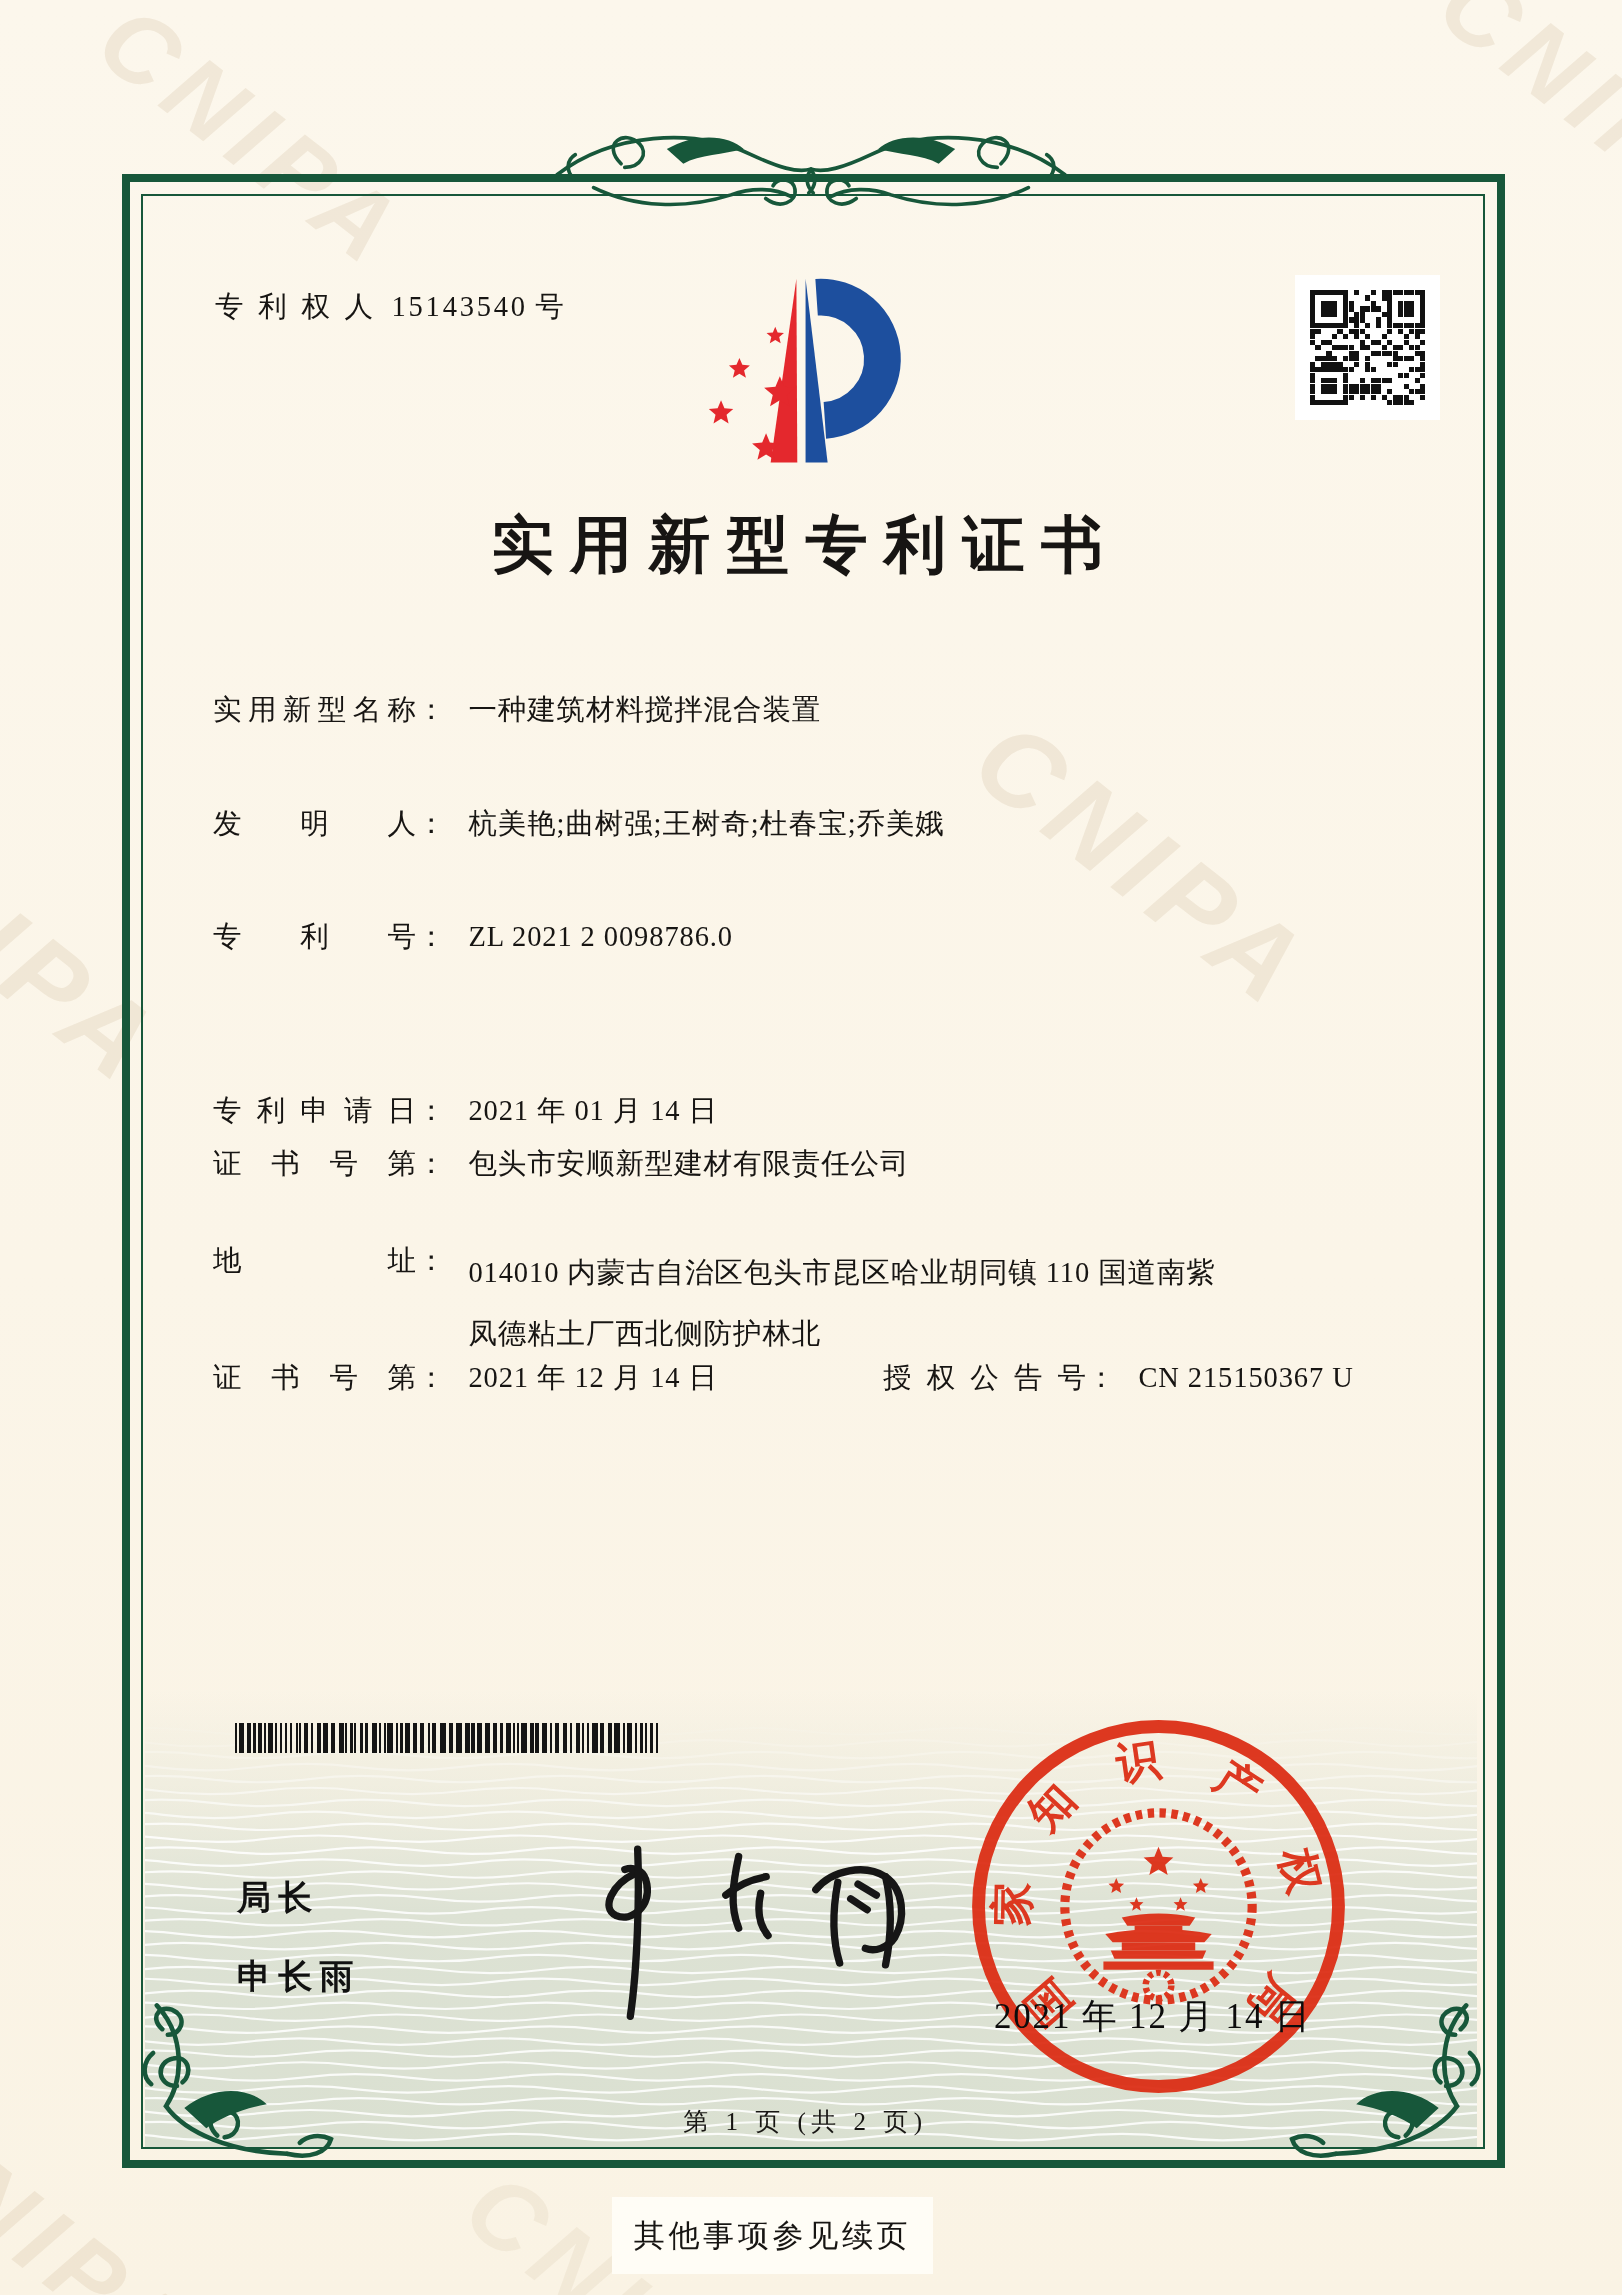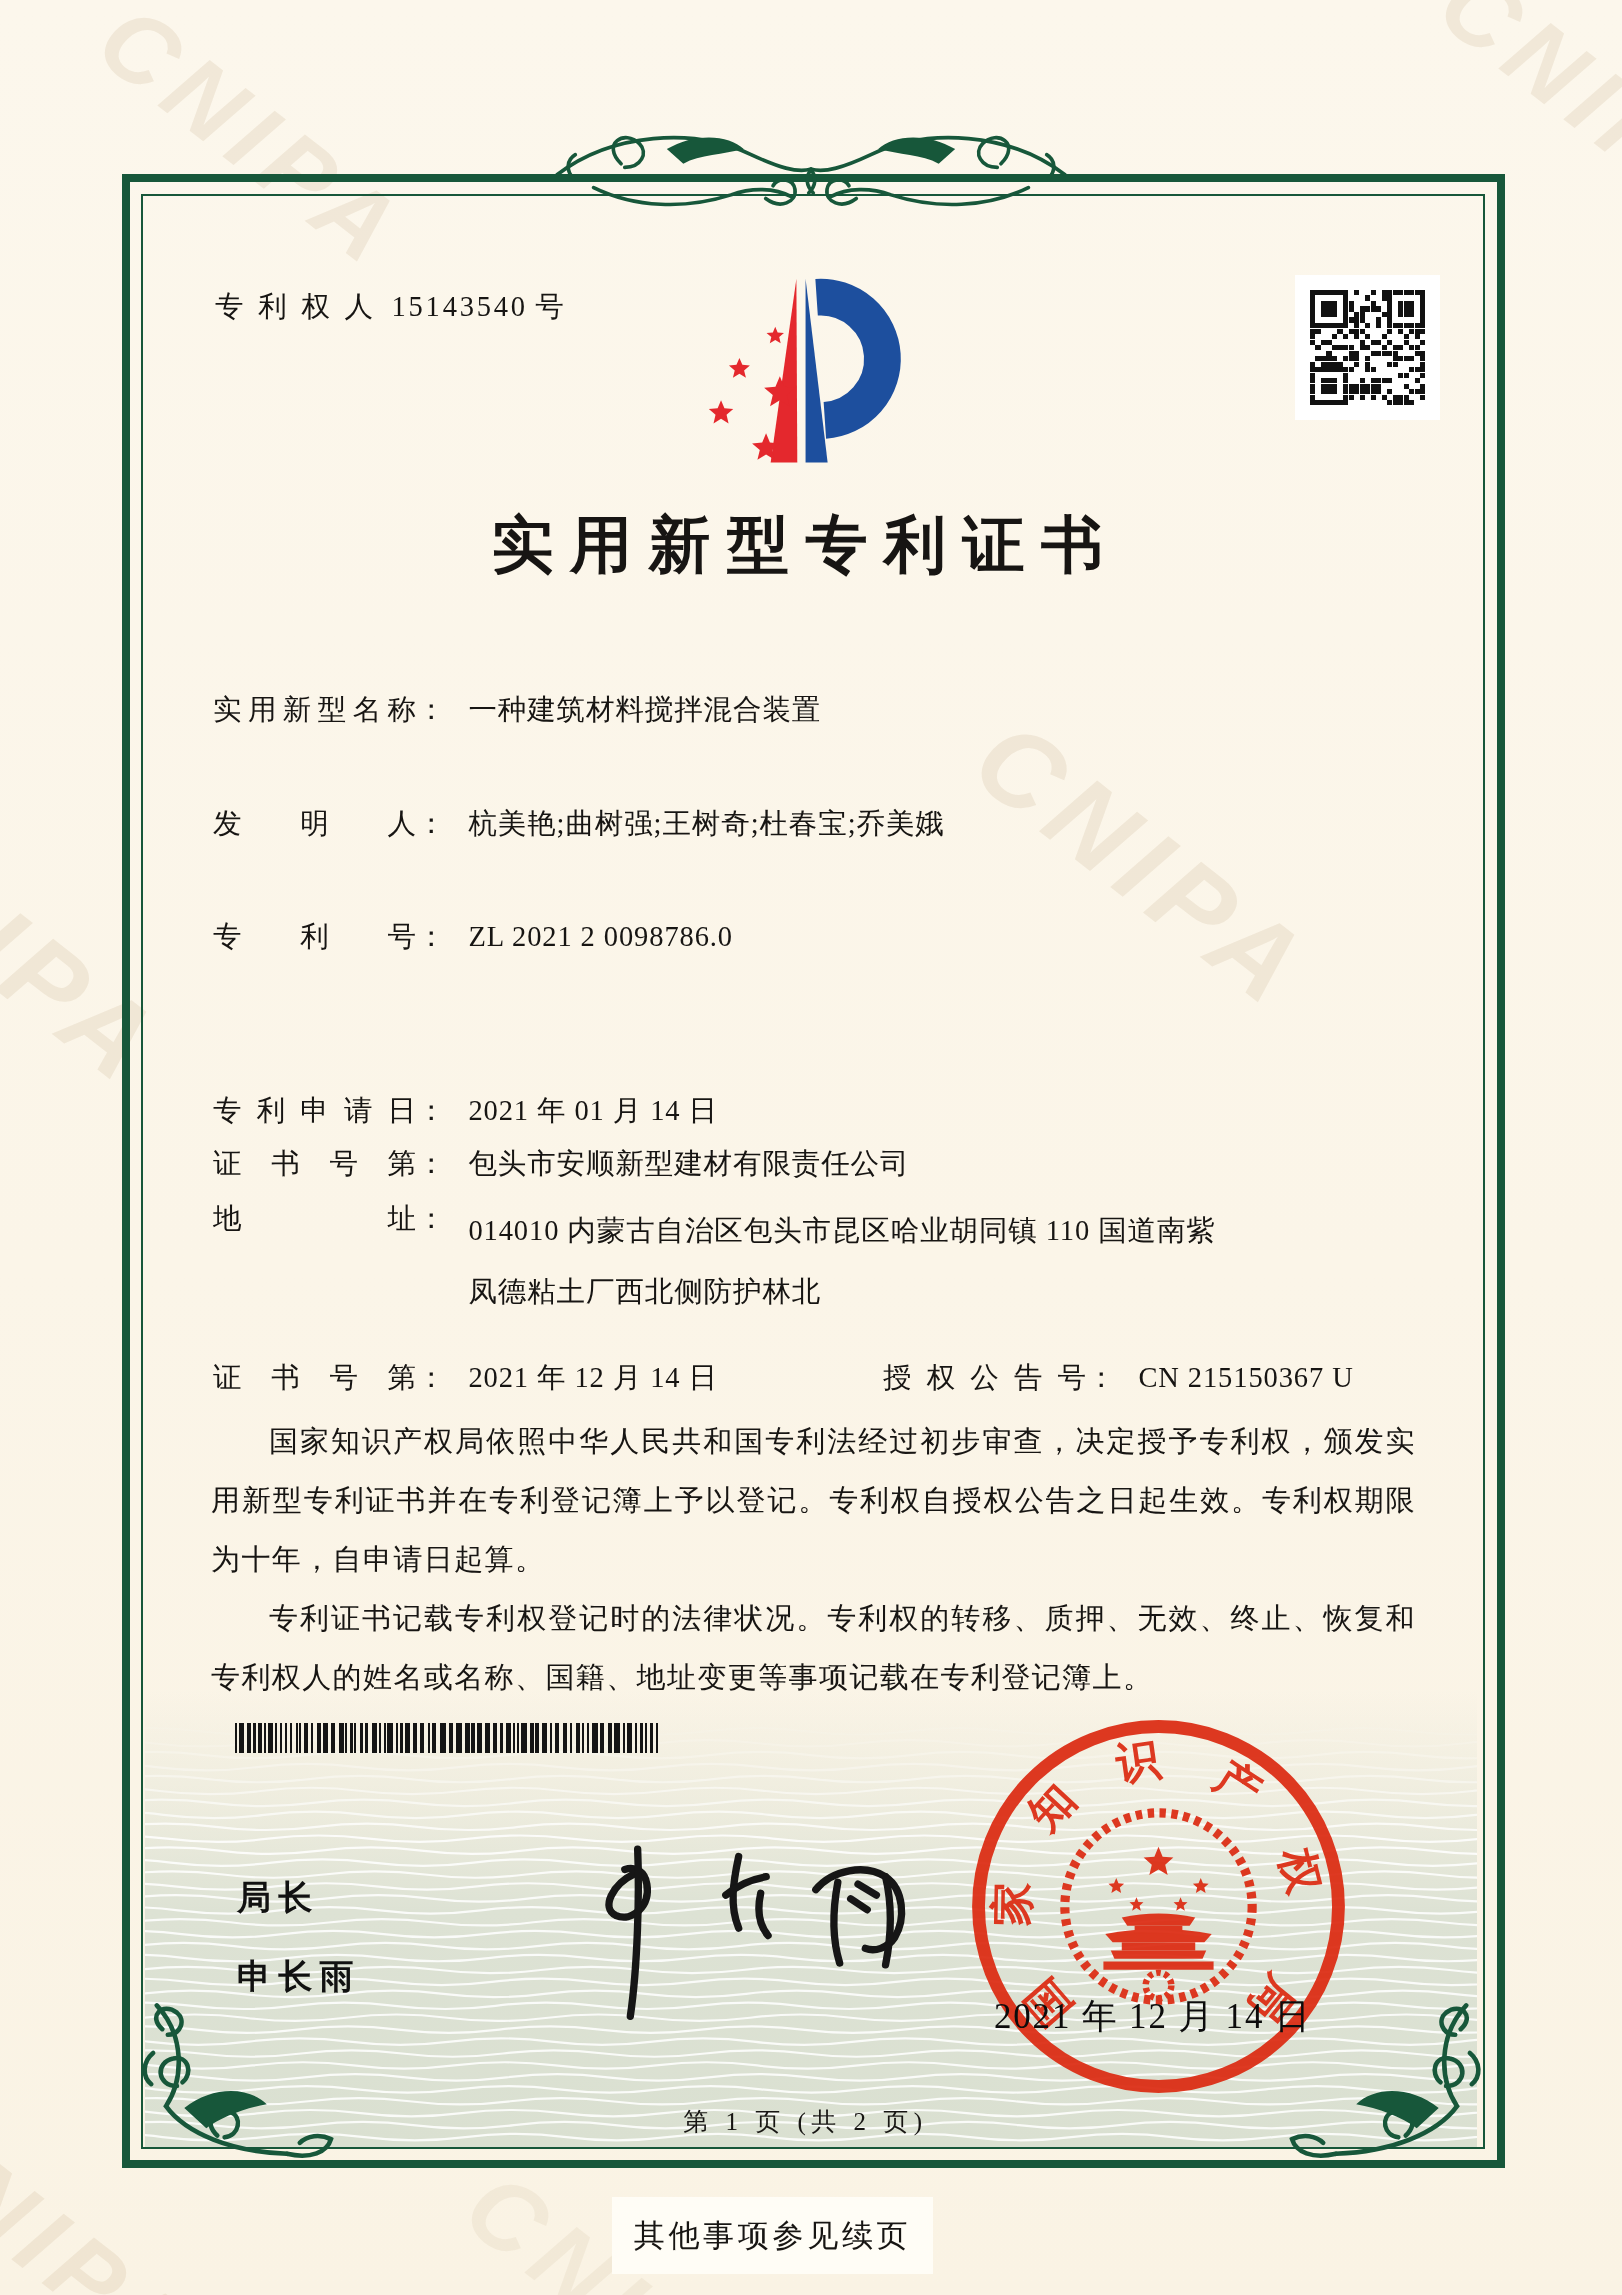--- a/index.html
+++ b/index.html
@@ -432,34 +432,30 @@
   </div>
   <div class="frow" style="top:918px;">
     <span class="flabel">专利号</span><span class="colon">：</span><span>ZL 2021 2 0098786.0</span>
   </div>
   <div class="frow" style="top:1092px;">
     <span class="flabel">专利申请日</span><span class="colon">：</span><span>2021 年 01 月 14 日</span>
   </div>
   <div class="frow" style="top:1145px;">
     <span class="flabel">证书号第</span><span class="colon">：</span><span>包头市安顺新型建材有限责任公司</span>
   </div>
-  <div class="frow" style="top:1200px;">
+  <div class="frow" style="top:1242px;">
     <span class="flabel">地址</span><span class="colon">：</span><span class="addrval"><span>014010 内蒙古自治区包头市昆区哈业胡同镇 110 国道南紫</span><br><span>凤德粘土厂西北侧防护林北</span></span>
   </div>
   <div class="frow" style="top:1359px;">
     <span class="flabel">证书号第</span><span class="colon">：</span><span>2021 年 12 月 14 日</span>
   </div>
   <div class="frow" style="top:1359px;left:883px;">
     <span class="flabel">授权公告号</span><span class="colon">：</span><span>CN 215150367 U</span>
   </div>
 
-  <div class="bodytext">
-    <p>国家知识产权局依照中华人民共和国专利法经过初步审查，决定授予专利权，颁发实用新型专利证书并在专利登记簿上予以登记。专利权自授权公告之日起生效。专利权期限为十年，自申请日起算。</p>
-    <p>专利证书记载专利权登记时的法律状况。专利权的转移、质押、无效、终止、恢复和专利权人的姓名或名称、国籍、地址变更等事项记载在专利登记簿上。</p>
-  </div>
 
   <div class="barcode" id="barcode">
       <div style="left: 0px; width: 1.8px;"></div>
       <div style="left: 3.7px; width: 5.5px;"></div>
       <div style="left: 12px; width: 3.7px;"></div>
       <div style="left: 18.4px; width: 2.8px;"></div>
       <div style="left: 23px; width: 3.7px;"></div>
       <div style="left: 29px; width: 1.8px;"></div>
       <div style="left: 33px; width: 4.6px;"></div>
       <div style="left: 40px; width: 1.8px;"></div>

